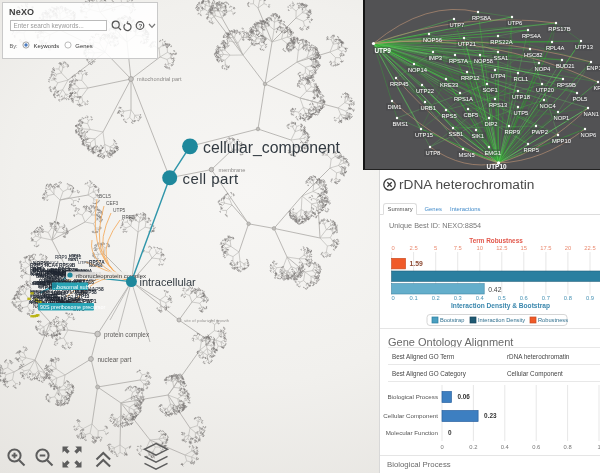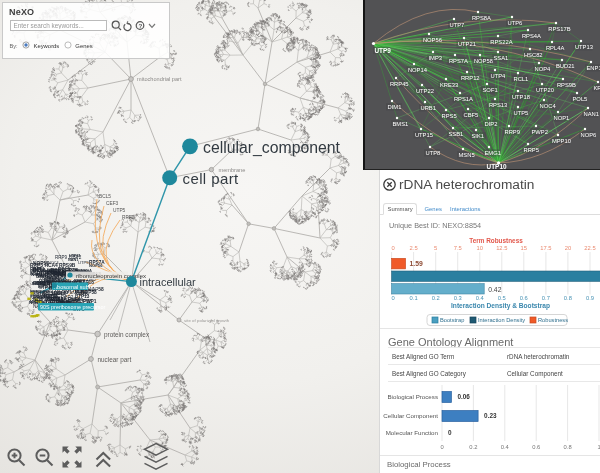--- a/index.html
+++ b/index.html
@@ -1,18 +1,18 @@
 <!DOCTYPE html>
 <html><head><meta charset="utf-8"><style>
 * { margin:0; padding:0; box-sizing:border-box; }
 html,body { width:600px; height:473px; overflow:hidden;
   font-family:"Liberation Sans",sans-serif; }
 #stage { position:relative; width:600px; height:473px; overflow:hidden;
   background:radial-gradient(ellipse 430px 350px at 250px 190px,#f7f6f4 0%,#f1f0ed 55%,#e6e4e0 100%); }
-#searchbox { position:absolute; left:2px; top:2px; width:168px; height:57px;
+#searchbox { position:absolute; left:2px; top:2px; width:156px; height:57px;
   background:rgba(255,255,255,0.87); border:1px solid #c9c9c9; z-index:5; }
 #searchbox h1 { font-size:9px; color:#3d3d3d; margin:4px 0 0 6px; letter-spacing:0.2px; }
 #searchbox input { position:absolute; left:6.5px; top:16.5px; width:97px; height:11.5px;
   border:1px solid #bbb; font-size:6.4px; color:#9a9a9a; padding-left:3px;
   font-family:"Liberation Sans",sans-serif; }
 #byrow { position:absolute; left:6.5px; top:37.5px; font-size:5.6px; color:#666; }
 #darkpanel { position:absolute; left:363px; top:0; width:237px; height:170px;
   background:#525254; border-left:2.5px solid #151515; border-bottom:1px solid #222; z-index:4; }
 #detail { position:absolute; left:363px; top:170px; width:237px; height:303px;
   background:#fff; border-left:1px solid #d8d8d8; z-index:4; overflow:hidden;

